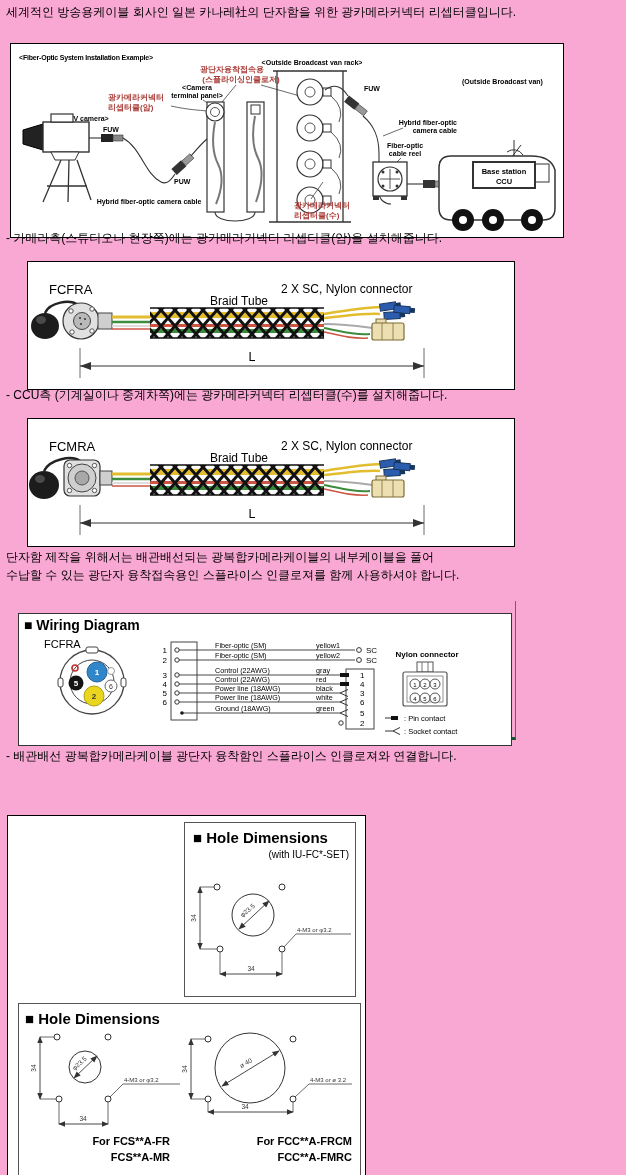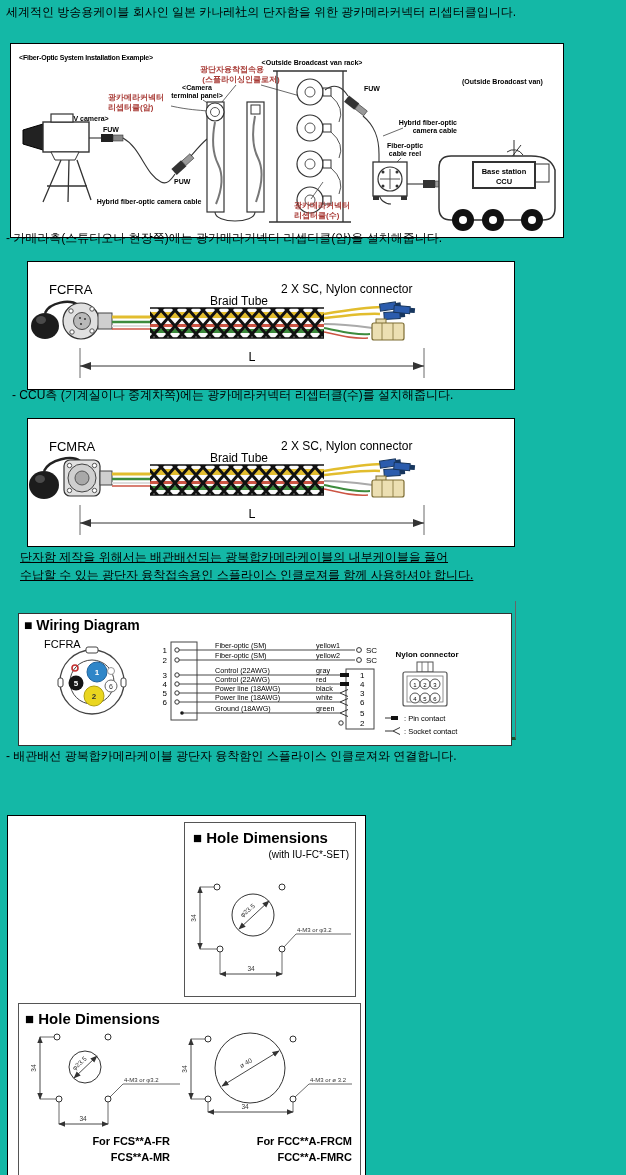--- a/index.html
+++ b/index.html
@@ -1,16 +1,16 @@
 <!DOCTYPE html>
 <html><head>
 <meta charset="utf-8">
 <style>
   html,body{margin:0;padding:0;background:#fff;}
-  .page{position:relative;width:626px;height:1175px;background:#14b8a6;
+  .page{position:relative;width:626px;height:1175px;background:#f9a8d4;
         font-family:"Liberation Sans",sans-serif;color:#000;overflow:hidden;}
   .abs{position:absolute;}
   .box{border:1px solid #000;background:#fff;margin-top:12px;}
   .txt{font-size:12px;line-height:16px;white-space:nowrap;}
   svg{display:block;}
   svg text{font-family:"Liberation Sans",sans-serif;}
   .sm{font-size:7px;font-weight:bold;}
   .red{fill:#a83a35;}
   .holetitle{font-size:15px;font-weight:bold;white-space:nowrap;}
   .forlbl{font-size:11px;font-weight:bold;}
@@ -220,21 +220,21 @@
       <g>
         <path d="M52,86 V116 M396,86 V116" class="dline"></path>
         <path d="M52,104 H396" stroke="#333" stroke-width="1"></path>
         <polygon points="52,104 63,100 63,108" fill="#333"></polygon>
         <polygon points="396,104 385,100 385,108" fill="#333"></polygon>
       </g>
       <text x="224" y="99" text-anchor="middle" style="font-size:12.5px;">L</text>
     </svg>
   </div>
 
-  <div class="abs txt" style="left:6px;top:387px;margin-left:6px;">- CCU측 (기계실이나 중계차쪽)에는 광카메라커넥터 리셉터클(수)를 설치해줍니다.</div>
+  <div class="abs txt" style="left:6px;top:387px;">- CCU측 (기계실이나 중계차쪽)에는 광카메라커넥터 리셉터클(수)를 설치해줍니다.</div>
 
   <div class="abs box" style="left:27px;top:406px;width:486px;height:127px;">
     <svg width="486" height="127" viewBox="0 0 486 127">
       <defs>
         <pattern id="braidB" width="14" height="16" patternUnits="userSpaceOnUse">
           <path d="M0,8 L7,0 L14,8 L7,16 Z" fill="none" stroke="#111" stroke-width="3"></path>
         </pattern>
       </defs>
       <text x="21" y="32" style="font-size:13px;">FCMRA</text>
       <text x="211" y="43" text-anchor="middle" style="font-size:12px;">Braid Tube</text>
@@ -295,21 +295,21 @@
       <g>
         <path d="M52,86 V116 M396,86 V116" class="dline"></path>
         <path d="M52,104 H396" stroke="#333" stroke-width="1"></path>
         <polygon points="52,104 63,100 63,108" fill="#333"></polygon>
         <polygon points="396,104 385,100 385,108" fill="#333"></polygon>
       </g>
       <text x="224" y="99" text-anchor="middle" style="font-size:12.5px;">L</text>
     </svg>
   </div>
 
-  <div class="abs txt" style="left:20px;top:548px;line-height:18px;text-decoration:underline;">
+  <div class="abs txt" style="left:6px;top:548px;line-height:18px;">
     <div>단자함 제작을 위해서는 배관배선되는 광복합카메라케이블의 내부케이블을 풀어</div>
     <div>수납할 수 있는 광단자 융착접속용인 스플라이스 인클로져를 함께 사용하셔야 합니다.</div>
   </div>
 
   <div class="abs" style="left:18px;top:601px;width:497px;height:136px;border-right:1px solid #666;border-bottom:3px solid #14532d;">
     <div class="abs box" style="left:0;top:0;width:492px;height:131px;border-color:#333;">
       <svg width="492" height="131" viewBox="0 0 492 131">
         <text x="5" y="16" style="font-size:14px;font-weight:bold;">■ Wiring Diagram</text>
         <text x="25" y="34" style="font-size:11px;">FCFRA</text>
 

